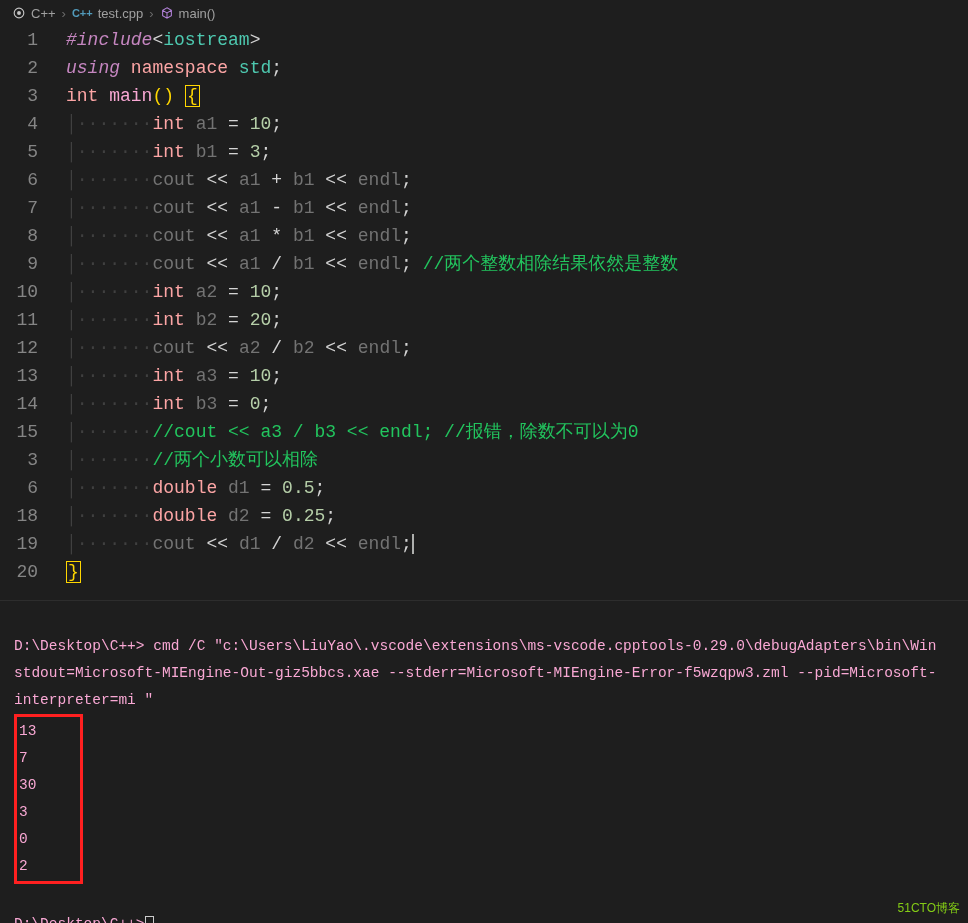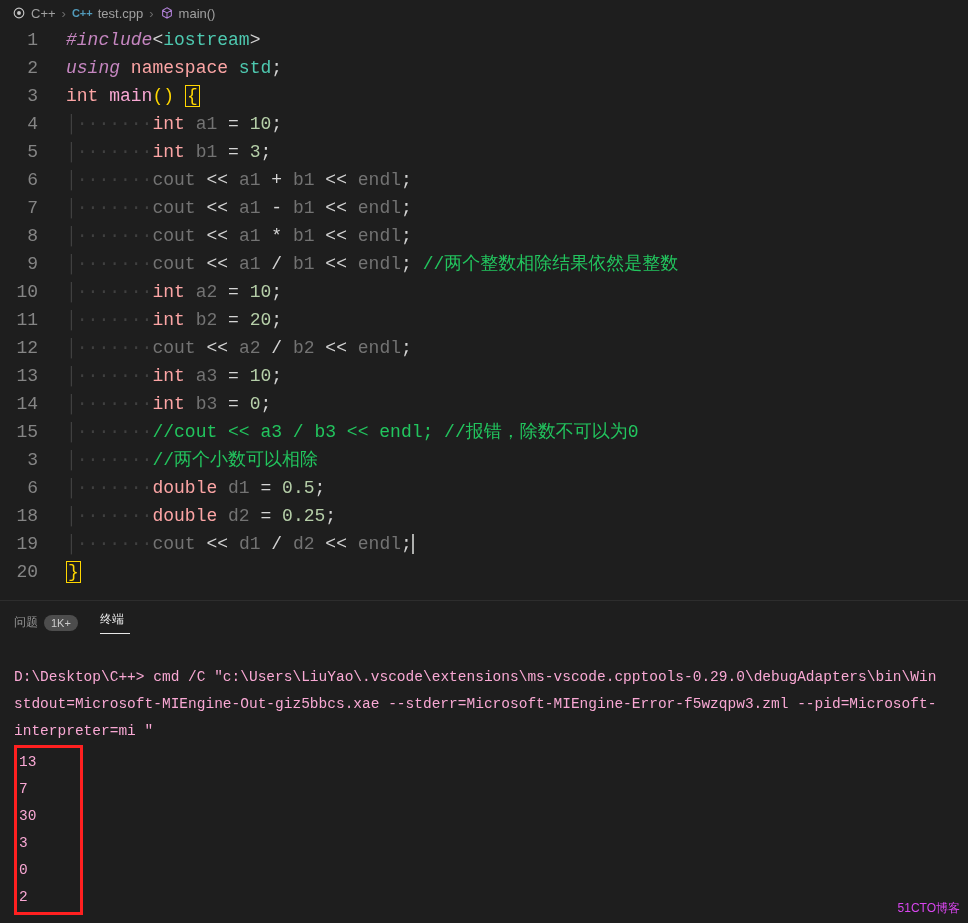--- a/index.html
+++ b/index.html
@@ -84,21 +84,21 @@
     border:3px solid #ff2020;
     display:inline-block;
     padding:1px 44px 1px 2px;
   }
   .term .prompt-cursor {
     display:inline-block; width:9px; height:16px;
     border:1px solid #cccccc; vertical-align:middle;
   }
   .watermark {
     position:absolute; right:8px; bottom:6px;
-    color:#d946ef; font:12px sans-serif;
+    color:#84cc16; font:12px sans-serif;
   }
 </style>
 </head>
 <body>
 
 <div class="breadcrumb">
   <span class="crumb">
     <span class="bc-icon">
       <svg width="14" height="14" viewBox="0 0 16 16">
           <circle cx="8" cy="8" r="5.5" fill="none" stroke="#c5c5c5" stroke-width="1.3"></circle>
@@ -143,29 +143,20 @@
       <div>3</div>
       <div>6</div>
       <div>18</div>
       <div>19</div>
       <div>20</div>
     </div>
   <div class="code" id="code"><div class="line"><span class="pp">#include</span><span class="op">&lt;</span><span class="ty">iostream</span><span class="op">&gt;</span></div><div class="line"><span class="pp">using</span><span class="op"> </span><span class="kw">namespace</span><span class="op"> </span><span class="ty">std</span><span class="pn">;</span></div><div class="line"><span class="kw">int</span><span class="op"> </span><span class="fn">main</span><span class="br0">(</span><span class="br0">)</span><span class="op"> </span><span class="cursor-box br0">{</span></div><div class="line"><span class="guide">│</span><span class="dot">···</span><span class="dot">····</span><span class="kw">int</span><span class="op"> </span><span class="va">a1</span><span class="op"> </span><span class="pn">=</span><span class="op"> </span><span class="num">10</span><span class="pn">;</span></div><div class="line"><span class="guide">│</span><span class="dot">···</span><span class="dot">····</span><span class="kw">int</span><span class="op"> </span><span class="va">b1</span><span class="op"> </span><span class="pn">=</span><span class="op"> </span><span class="num">3</span><span class="pn">;</span></div><div class="line"><span class="guide">│</span><span class="dot">···</span><span class="dot">····</span><span class="va">cout</span><span class="op"> </span><span class="pn">&lt;&lt;</span><span class="op"> </span><span class="va">a1</span><span class="op"> </span><span class="pn">+</span><span class="op"> </span><span class="va">b1</span><span class="op"> </span><span class="pn">&lt;&lt;</span><span class="op"> </span><span class="va">endl</span><span class="pn">;</span></div><div class="line"><span class="guide">│</span><span class="dot">···</span><span class="dot">····</span><span class="va">cout</span><span class="op"> </span><span class="pn">&lt;&lt;</span><span class="op"> </span><span class="va">a1</span><span class="op"> </span><span class="pn">-</span><span class="op"> </span><span class="va">b1</span><span class="op"> </span><span class="pn">&lt;&lt;</span><span class="op"> </span><span class="va">endl</span><span class="pn">;</span></div><div class="line"><span class="guide">│</span><span class="dot">···</span><span class="dot">····</span><span class="va">cout</span><span class="op"> </span><span class="pn">&lt;&lt;</span><span class="op"> </span><span class="va">a1</span><span class="op"> </span><span class="pn">*</span><span class="op"> </span><span class="va">b1</span><span class="op"> </span><span class="pn">&lt;&lt;</span><span class="op"> </span><span class="va">endl</span><span class="pn">;</span></div><div class="line"><span class="guide">│</span><span class="dot">···</span><span class="dot">····</span><span class="va">cout</span><span class="op"> </span><span class="pn">&lt;&lt;</span><span class="op"> </span><span class="va">a1</span><span class="op"> </span><span class="pn">/</span><span class="op"> </span><span class="va">b1</span><span class="op"> </span><span class="pn">&lt;&lt;</span><span class="op"> </span><span class="va">endl</span><span class="pn">;</span><span class="op"> </span><span class="cm">//两个整数相除结果依然是整数</span></div><div class="line"><span class="guide">│</span><span class="dot">···</span><span class="dot">····</span><span class="kw">int</span><span class="op"> </span><span class="va">a2</span><span class="op"> </span><span class="pn">=</span><span class="op"> </span><span class="num">10</span><span class="pn">;</span></div><div class="line"><span class="guide">│</span><span class="dot">···</span><span class="dot">····</span><span class="kw">int</span><span class="op"> </span><span class="va">b2</span><span class="op"> </span><span class="pn">=</span><span class="op"> </span><span class="num">20</span><span class="pn">;</span></div><div class="line"><span class="guide">│</span><span class="dot">···</span><span class="dot">····</span><span class="va">cout</span><span class="op"> </span><span class="pn">&lt;&lt;</span><span class="op"> </span><span class="va">a2</span><span class="op"> </span><span class="pn">/</span><span class="op"> </span><span class="va">b2</span><span class="op"> </span><span class="pn">&lt;&lt;</span><span class="op"> </span><span class="va">endl</span><span class="pn">;</span></div><div class="line"><span class="guide">│</span><span class="dot">···</span><span class="dot">····</span><span class="kw">int</span><span class="op"> </span><span class="va">a3</span><span class="op"> </span><span class="pn">=</span><span class="op"> </span><span class="num">10</span><span class="pn">;</span></div><div class="line"><span class="guide">│</span><span class="dot">···</span><span class="dot">····</span><span class="kw">int</span><span class="op"> </span><span class="va">b3</span><span class="op"> </span><span class="pn">=</span><span class="op"> </span><span class="num">0</span><span class="pn">;</span></div><div class="line"><span class="guide">│</span><span class="dot">···</span><span class="dot">····</span><span class="cm">//cout &lt;&lt; a3 / b3 &lt;&lt; endl; //报错，除数不可以为0</span></div><div class="line"><span class="guide">│</span><span class="dot">···</span><span class="dot">····</span><span class="cm">//两个小数可以相除</span></div><div class="line"><span class="guide">│</span><span class="dot">···</span><span class="dot">····</span><span class="kw">double</span><span class="op"> </span><span class="va">d1</span><span class="op"> </span><span class="pn">=</span><span class="op"> </span><span class="num">0.5</span><span class="pn">;</span></div><div class="line"><span class="guide">│</span><span class="dot">···</span><span class="dot">····</span><span class="kw">double</span><span class="op"> </span><span class="va">d2</span><span class="op"> </span><span class="pn">=</span><span class="op"> </span><span class="num">0.25</span><span class="pn">;</span></div><div class="line"><span class="guide">│</span><span class="dot">···</span><span class="dot">····</span><span class="va">cout</span><span class="op"> </span><span class="pn">&lt;&lt;</span><span class="op"> </span><span class="va">d1</span><span class="op"> </span><span class="pn">/</span><span class="op"> </span><span class="va">d2</span><span class="op"> </span><span class="pn">&lt;&lt;</span><span class="op"> </span><span class="va">endl</span><span class="pn">;</span><span class="txtcur"></span></div><div class="line"><span class="cursor-box br0">}</span></div></div>
 </div>
 
 <div class="panel">
-  <div class="tabs">
-    <div class="tab">
-      <span>问题</span>
-      <span class="badge">1K+</span>
-    </div>
-    <div class="tab active tab-underline">
-      <span>终端</span>
-    </div>
-  </div>
   <div class="term"><span><span>D:\Desktop\C++&gt;</span><span> cmd /C "c:\Users\LiuYao\.vscode\extensions\ms-vscode.cpptools-0.29.0\debugAdapters\bin\Win</span>
 <span>stdout=Microsoft-MIEngine-Out-giz5bbcs.xae --stderr=Microsoft-MIEngine-Error-f5wzqpw3.zml --pid=Microsoft-</span>
 <span>interpreter=mi "</span></span>
 <span class="outbox" id="outbox">13
 7
 30
 3
 0
 2</span>
 

